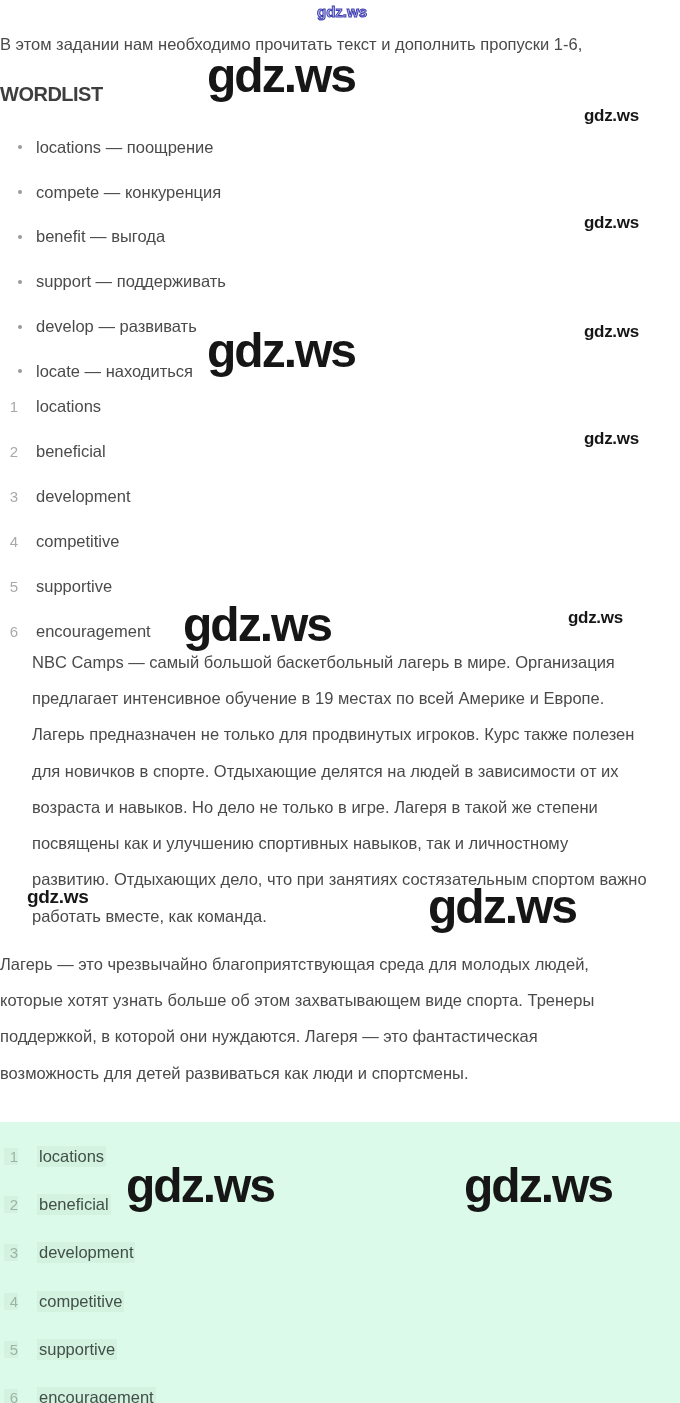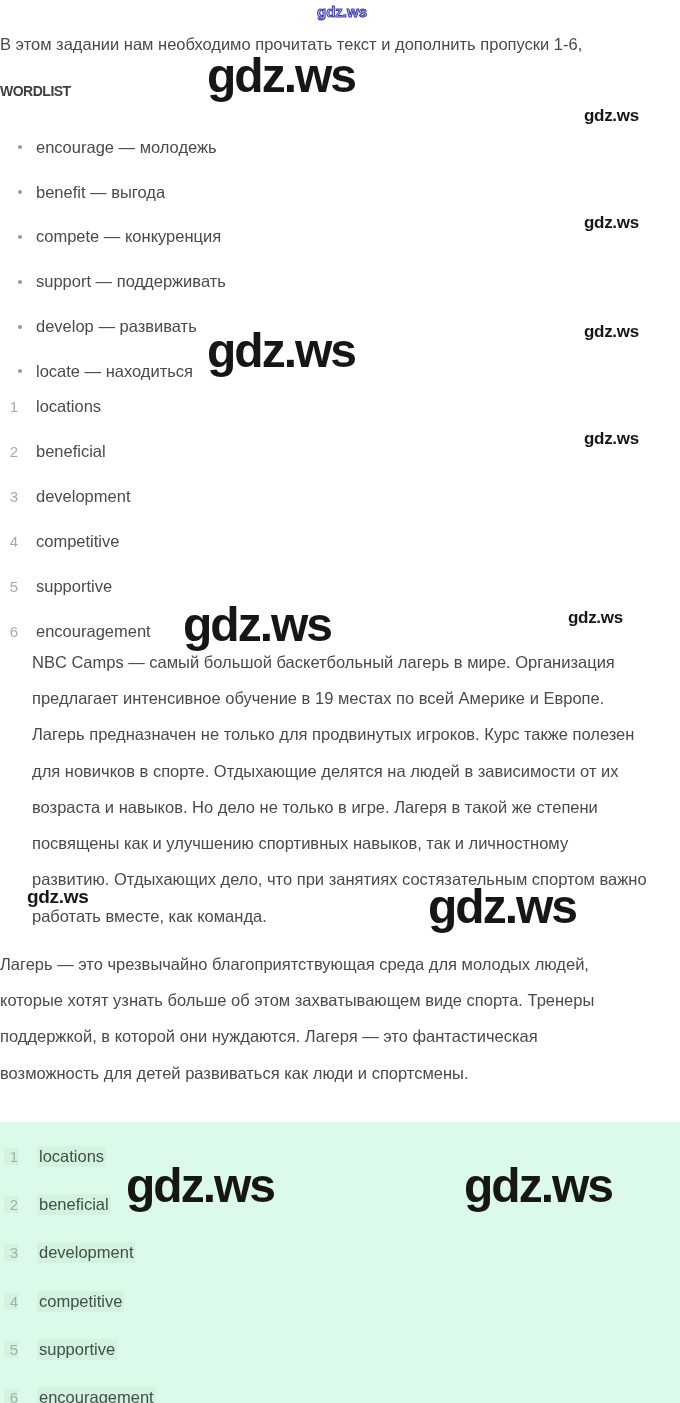--- a/index.html
+++ b/index.html
@@ -24,21 +24,21 @@
 
   
   .intro-line {
     position: absolute; left: 0; top: 35px;
     font-size: 16.5px; white-space: nowrap; color: #4a4a4a;
   }
 
   
   .wordlist-heading {
     position: absolute; left: 0; top: 83px;
-    font-size: 14px; font-weight: bold; letter-spacing: -0.5px; color: #3e3e3e;
+    font-size: 20px; font-weight: bold; letter-spacing: -0.5px; color: #3e3e3e;
   }
 
   
   .bullet-list { position: absolute; left: 0; top: 125px; width: 600px; }
   .bullet-item {
     height: 44.8px; display: flex; align-items: center;
     font-size: 16.5px; color: #4a4a4a; white-space: nowrap;
   }
   .bullet-dot {
     width: 4px; height: 4px; border-radius: 50%;
@@ -97,29 +97,29 @@
 
 <div class="wm wm-small-right" style="left: 584px; top: 106px;">gdz.ws</div>
 <div class="wm wm-small-right" style="left: 584px; top: 213px;">gdz.ws</div>
 <div class="wm wm-small-right" style="left: 584px; top: 322px;">gdz.ws</div>
 <div class="wm wm-small-right" style="left: 584px; top: 429px;">gdz.ws</div>
 <div class="wm wm-small-right" style="left: 568px; top: 608px;">gdz.ws</div>
 
 <div class="bullet-list">
   <div class="bullet-item">
     <span class="bullet-dot"></span>
-    <span>encourage — молодежь</span>
+    <span>locations — поощрение</span>
+  </div>
+  <div class="bullet-item">
+    <span class="bullet-dot"></span>
+    <span>compete — конкуренция</span>
   </div>
   <div class="bullet-item">
     <span class="bullet-dot"></span>
     <span>benefit — выгода</span>
-  </div>
-  <div class="bullet-item">
-    <span class="bullet-dot"></span>
-    <span>compete — конкуренция</span>
   </div>
   <div class="bullet-item">
     <span class="bullet-dot"></span>
     <span>support — поддерживать</span>
   </div>
   <div class="bullet-item">
     <span class="bullet-dot"></span>
     <span>develop — развивать</span>
   </div>
   <div class="bullet-item">

